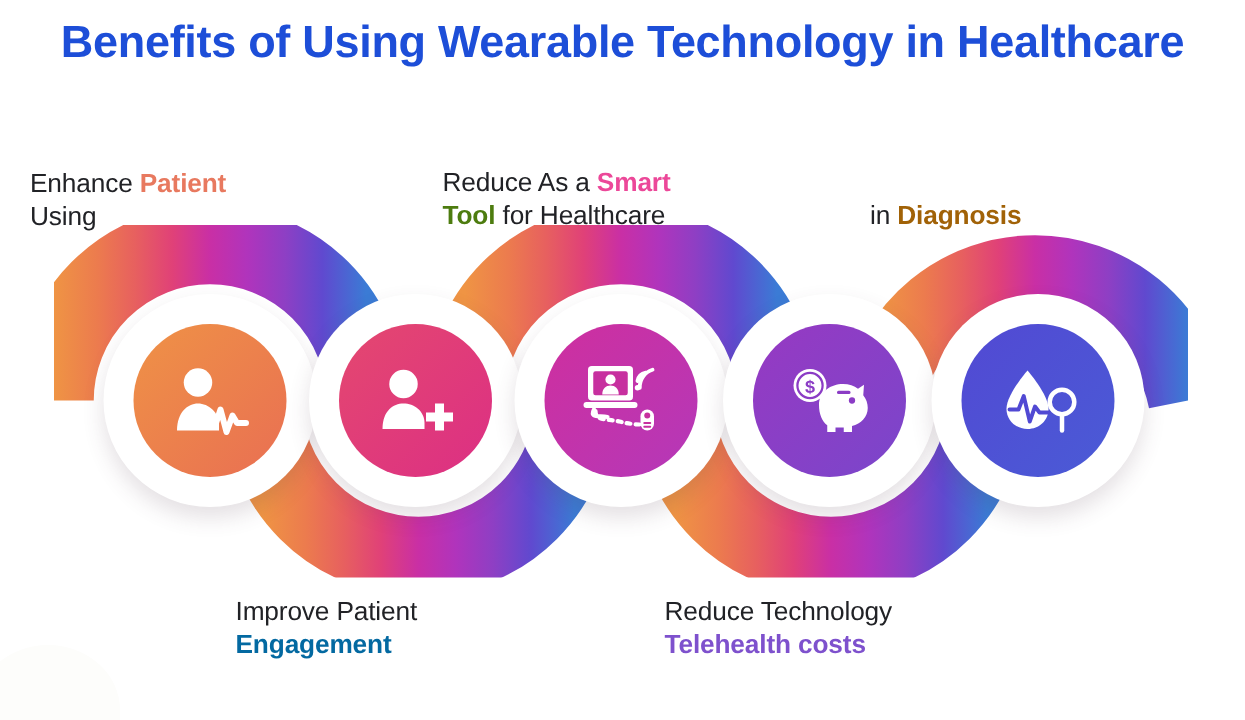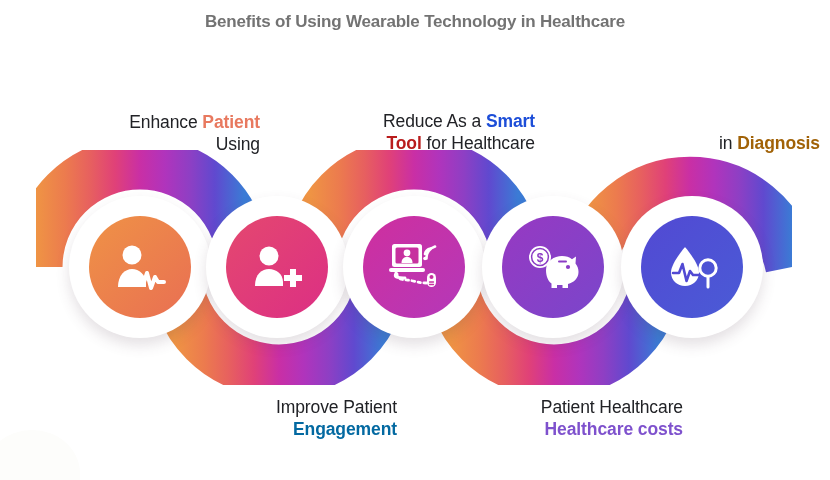--- a/index.html
+++ b/index.html
@@ -13,23 +13,23 @@
     position: relative;
     width: 830px; height: 480px;
     background: #ffffff;
   }
 
   
   .title {
     position: absolute;
     top: 12px; left: 0; width: 830px;
     text-align: center;
-    font-size: 17px;
+    font-size: 30px;
     font-weight: bold;
-    color: #737373;
+    color: #1d4ed8;
     letter-spacing: -0.2px;
   }
 
   
   #wave {
     position: absolute;
     left: 0; top: 0;
     width: 830px; height: 480px;
   }
 
@@ -51,21 +51,21 @@
     border-radius: 50%;
     display: flex;
     align-items: center;
     justify-content: center;
   }
   .disc svg { display: block; }
 
   
   .caption {
     position: absolute;
-    text-align: right;
+    text-align: left;
     font-size: 17.5px;
     line-height: 22px;
     color: #212226;
     letter-spacing: -0.1px;
   }
   .caption b { font-weight: bold; }
 
   
   .watermark {
     position: absolute;
@@ -192,32 +192,32 @@
       </svg>
     </div>
   </div>
 
   <div class="caption" style="left:20px; top:111px; width:240px;">
     <span>Enhance </span><b style="color:#e8795f">Patient</b><br>
     <span>Using</span>
   </div>
 
   <div class="caption" style="left:295px; top:110px; width:240px;">
-    <span>Reduce As a </span><b style="color:#1d4ed8">Smart</b><br>
-    <b style="color:#b91c1c">Tool</b><span> for Healthcare</span>
+    <span>Reduce As a </span><b style="color:#ec4899">Smart</b><br>
+    <b style="color:#4d7c0f">Tool</b><span> for Healthcare</span>
   </div>
 
   <div class="caption" style="left:580px; top:110px; width:240px;">
     <br>
     <span>in </span><b style="color:#a16207">Diagnosis</b>
   </div>
 
   <div class="caption" style="left:157px; top:396px; width:240px;">
     <span>Improve Patient</span><br>
     <b style="color:#0369a1">Engagement</b>
   </div>
 
   <div class="caption" style="left:443px; top:396px; width:240px;">
-    <span>Patient Healthcare</span><br>
-    <b style="color:#7e51cd">Healthcare costs</b>
+    <span>Reduce Technology</span><br>
+    <b style="color:#7e51cd">Telehealth costs</b>
   </div>
 
 </div>
 
 </body></html>

